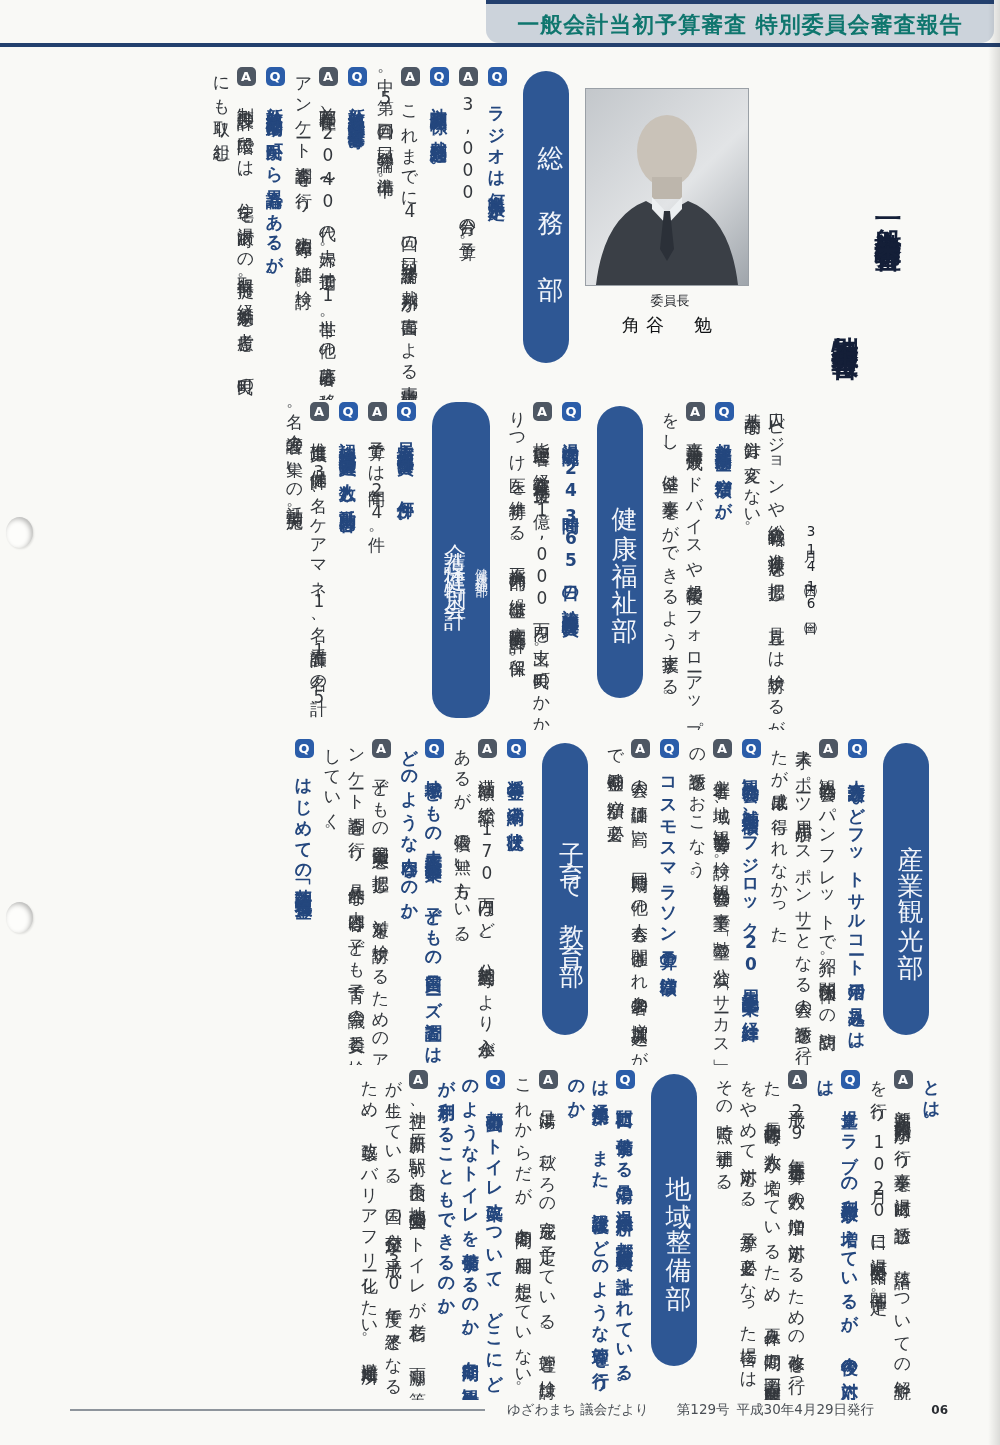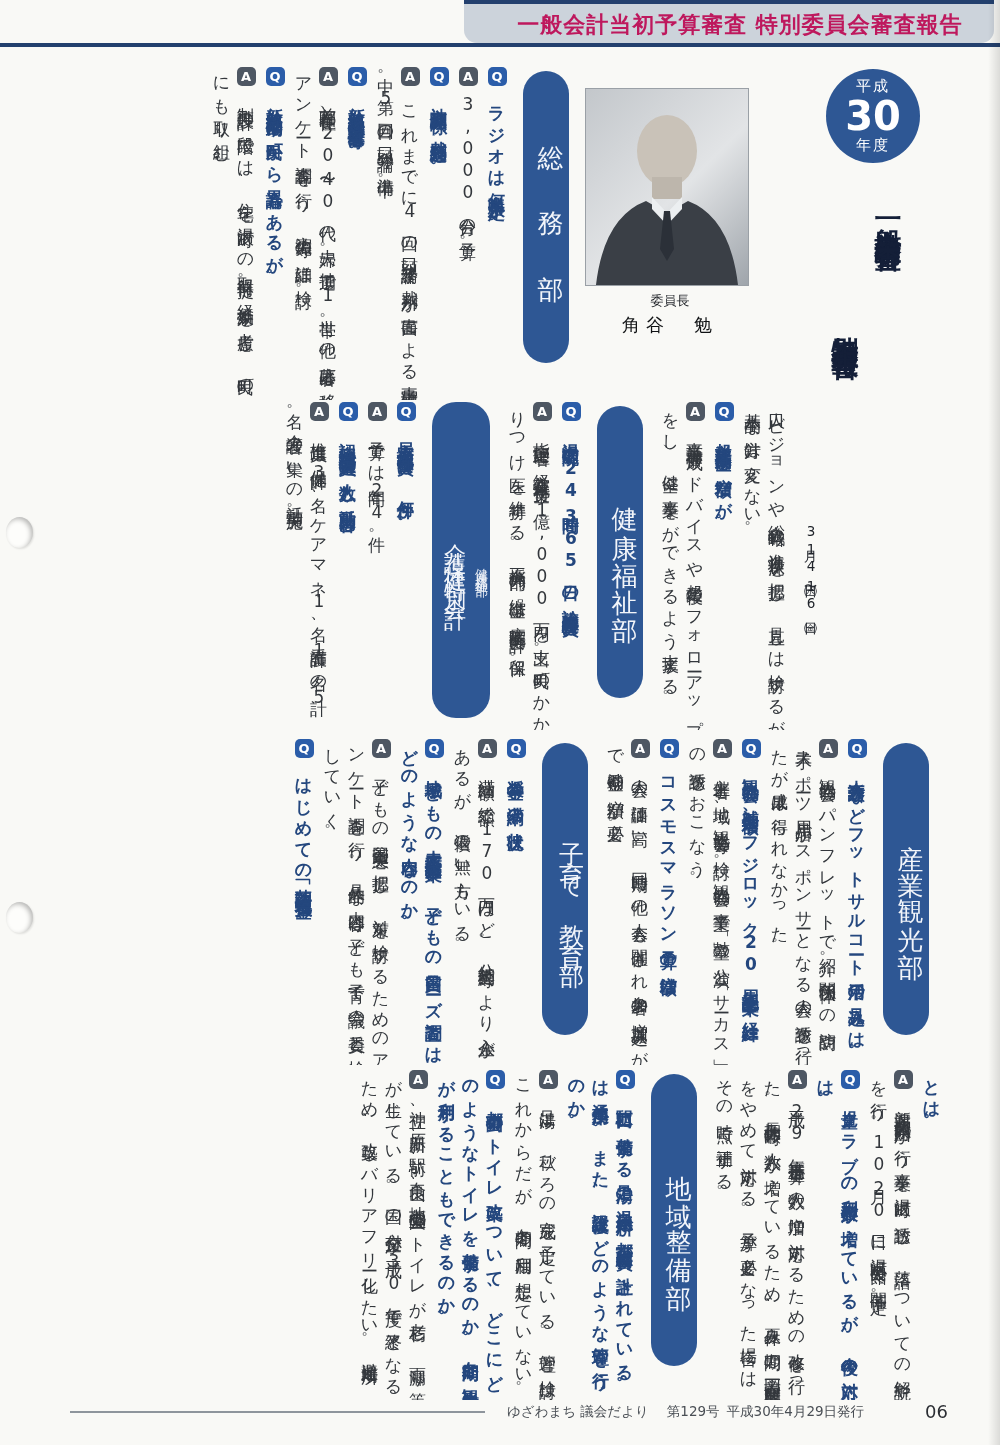--- a/index.html
+++ b/index.html
@@ -10,23 +10,22 @@
     overflow:hidden;
   }
   body::after{content:'';position:absolute;right:0;top:0;bottom:0;width:12px;
     background:linear-gradient(to right,rgba(0,0,0,0),rgba(0,0,0,0.12));pointer-events:none;}
   
   .header-rule{position:absolute;top:43px;left:0;width:100%;height:4px;background:#23406e;}
   .header-tab{
     position:absolute;top:0;right:6px;width:508px;height:39px;
     background:#ccd3db;border-top:4px solid #23406e;
     border-radius:0 0 13px 13px;
-    color:#be185d;font-weight:bold;font-size:22px;text-align:center;line-height:41px;
+    color:#0f766e;font-weight:bold;font-size:22px;text-align:center;line-height:41px;
     letter-spacing:1px;
-    padding-left:22px;
   }
   
   .title-block{position:absolute;top:65px;right:50px;width:170px;height:645px;}
   .year-badge{
     width:94px;height:94px;border-radius:50%;background:#2e5794;color:#fff;
     display:flex;flex-direction:column;align-items:center;justify-content:center;
     margin:4px 30px 0 auto;
   }
   .year-badge .era,.year-badge .suffix{font-size:15px;line-height:1.15;letter-spacing:2px;}
   .year-badge .year{font-size:40px;font-weight:bold;line-height:1.05;}
@@ -74,37 +73,32 @@
   .marker.qm{background:#2b5da9;}
   .marker.am{background:#4e5763;}
   
   .punch{position:absolute;left:6px;width:27px;height:31px;border-radius:50%;background:#fdfdfb;
     box-shadow:inset -2px 2px 5px rgba(0,0,0,0.28),1px 1px 2px rgba(0,0,0,0.10);}
   .punch1{top:517px;} .punch2{top:902px;}
   
   .footer{position:absolute;top:1401px;left:70px;right:52px;display:flex;align-items:center;
     font-size:13.5px;color:#4a4f55;}
   .footer-rule{width:415px;height:2px;background:#8e959c;margin-right:22px;}
-  .footer .f-pub{margin-right:18px;}
+  .footer .f-pub{margin-right:28px;}
   .footer .f-issue{margin-right:7px;}
   .footer .f-date{margin-right:17px;}
-  .footer .f-page{margin-left:auto;font-size:18px;font-weight:normal;color:#2b2e33;text-align:right;}
+  .footer .f-page{margin-left:auto;font-size:12px;font-weight:bold;color:#2b2e33;text-align:right;}
 </style>
 </head>
 <body>
 
 <div class="header-rule"></div>
 <div class="header-tab">一般会計当初予算審査 特別委員会審査報告</div>
 
 <div class="title-block">
-  <div class="year-badge">
-    <span class="era">平成</span>
-    <span class="year">30</span>
-    <span class="suffix">年度</span>
-  </div>
   <div class="main-title">
     <div class="t1">一般会計当初予算審査</div>
     <div class="t2">特別委員会審査報告</div>
     <div class="date">3月14日㈬〜16日㈮</div>
   </div>
 </div>
 
 <div class="band band1" id="band-0">
   <div class="photo-block">
     <div class="photo">

